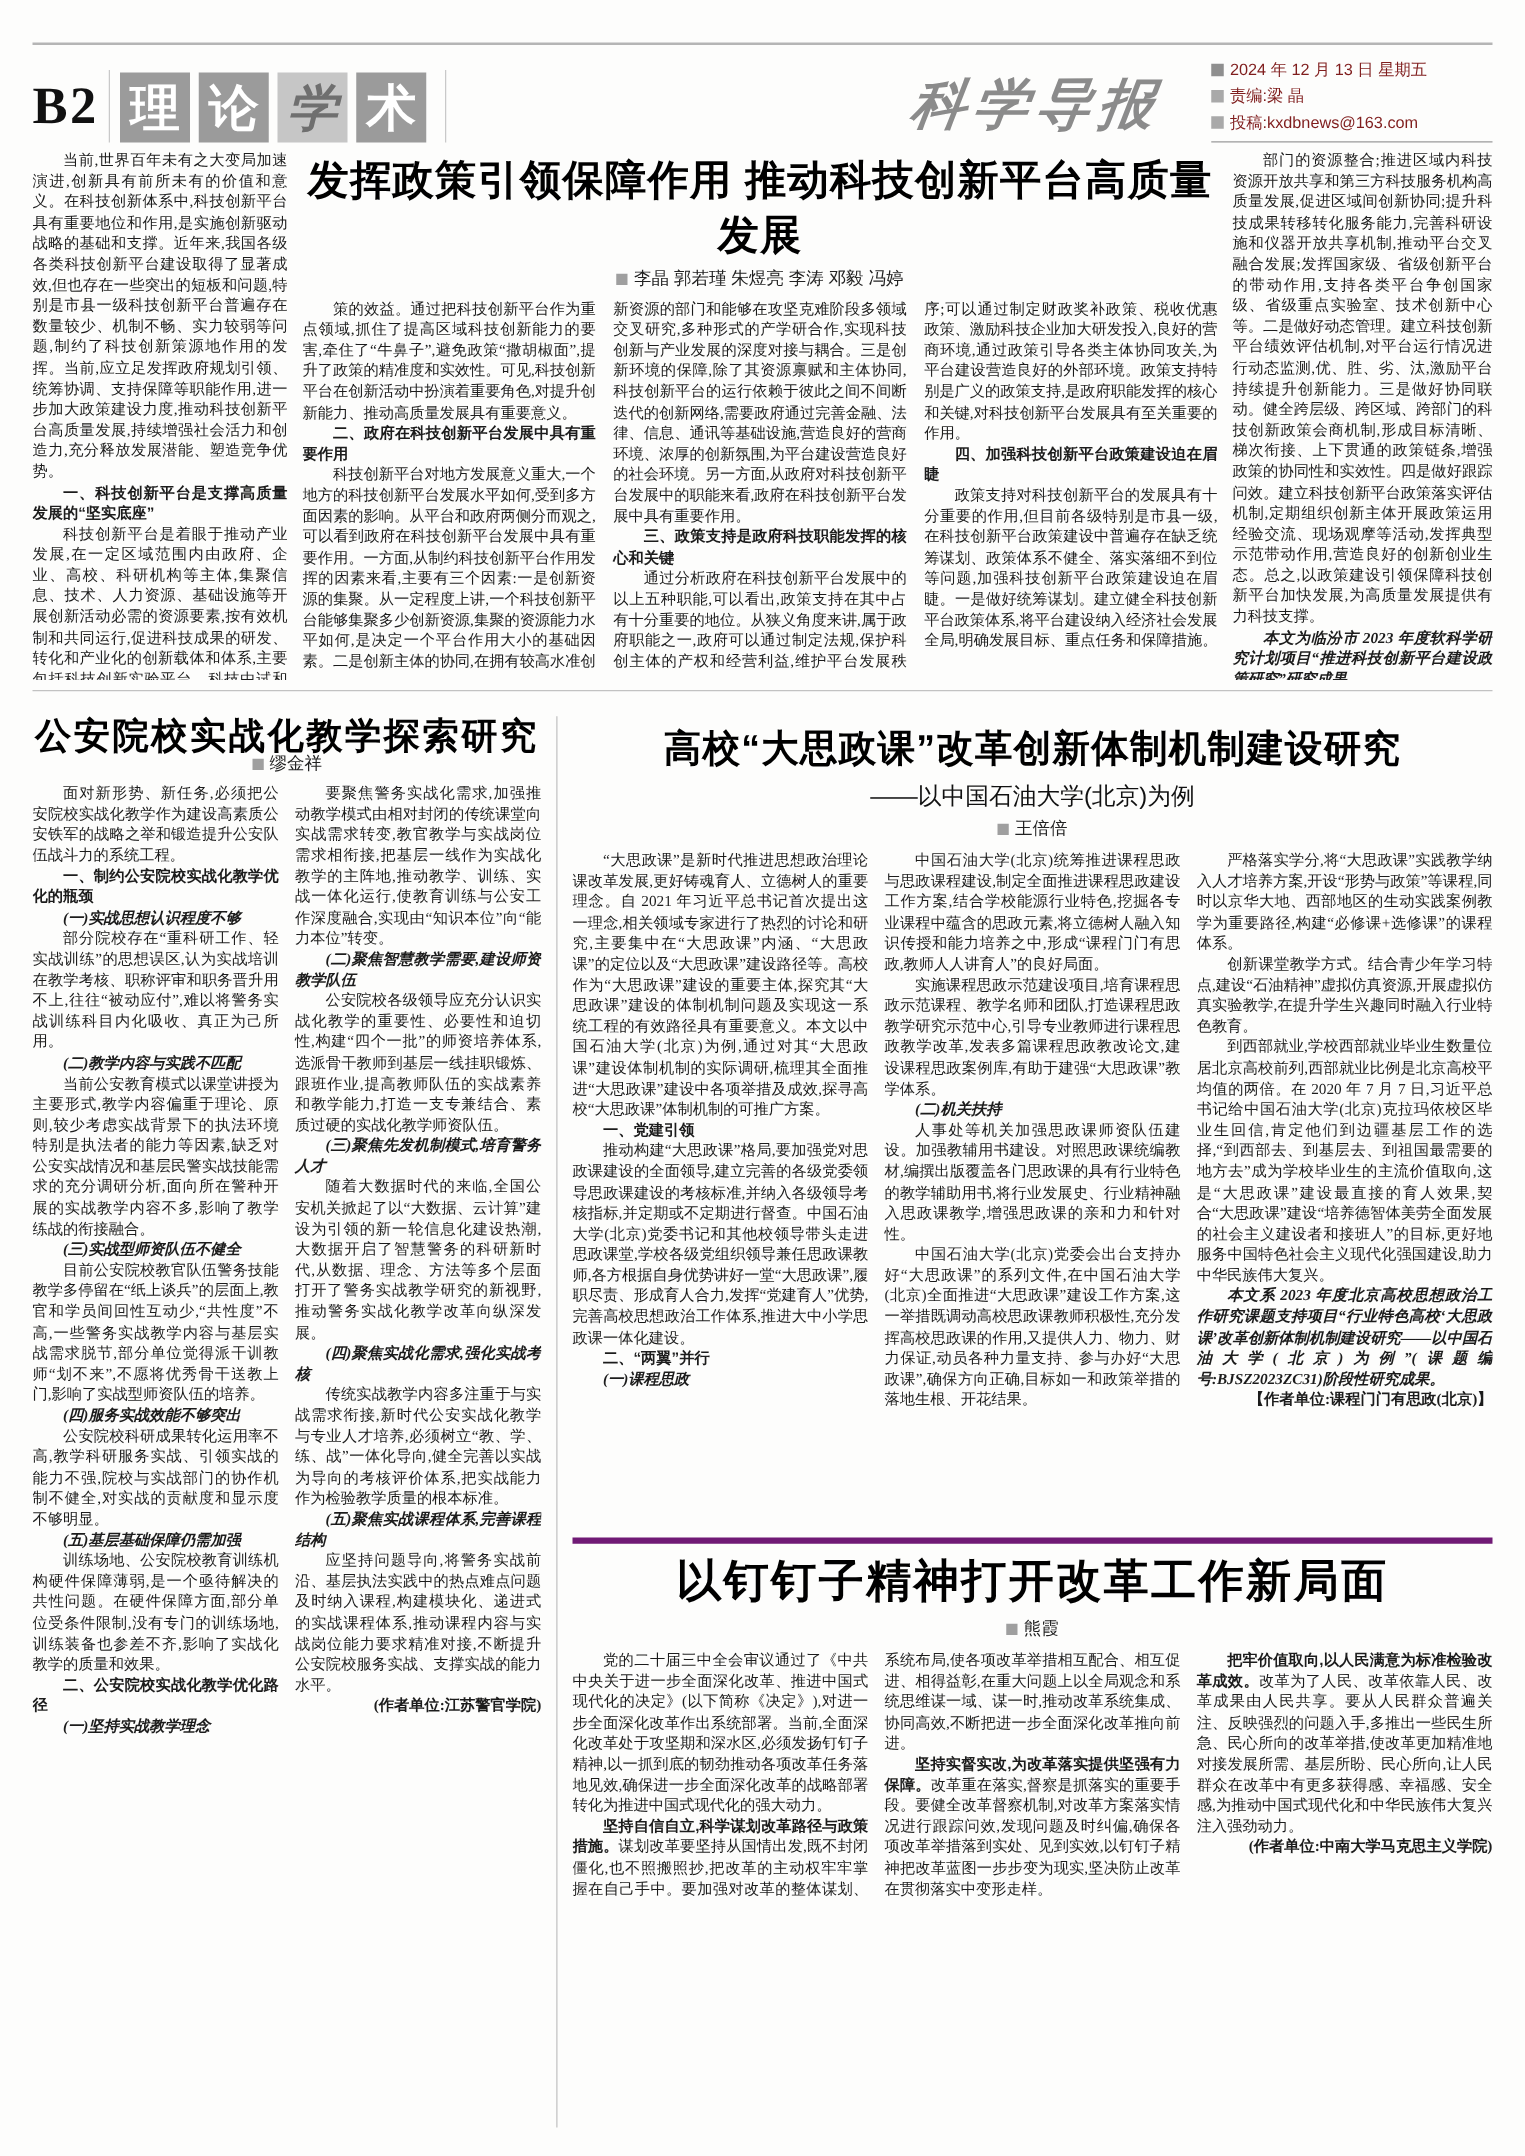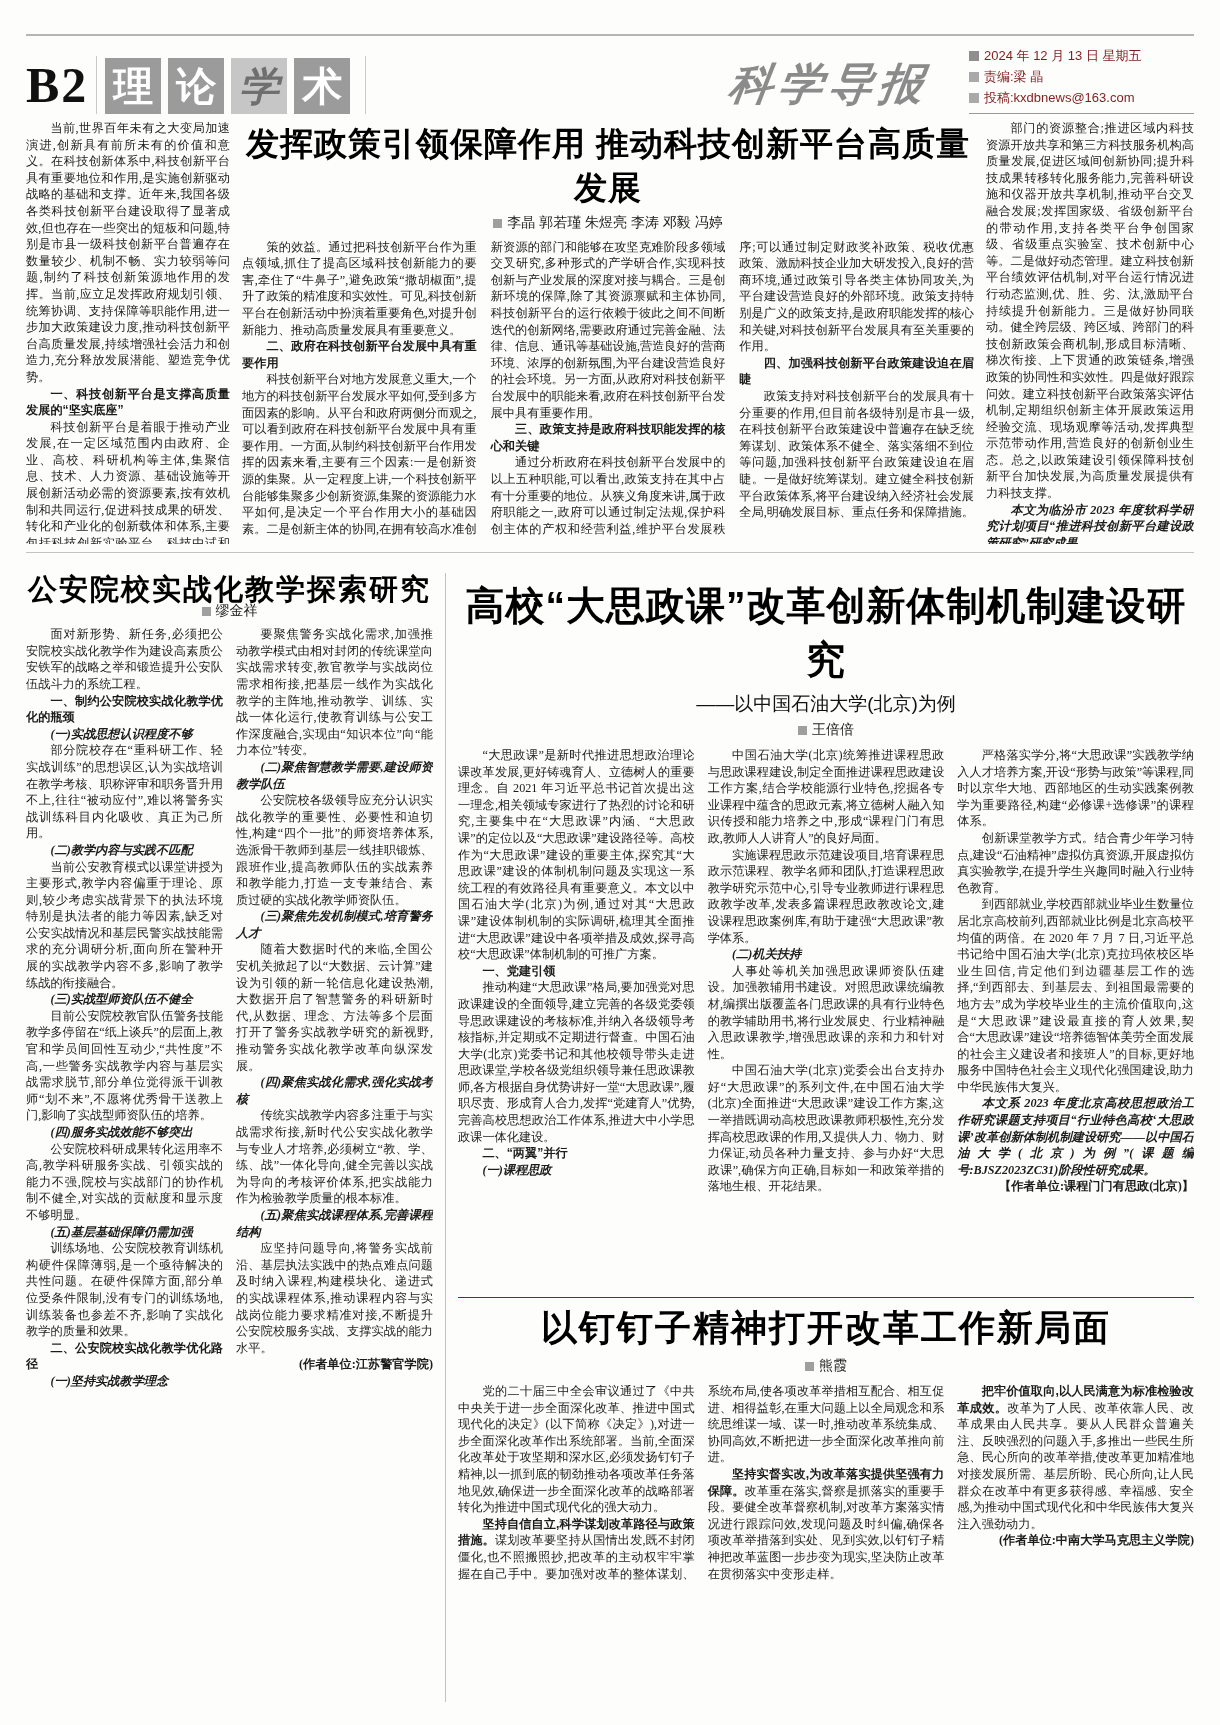--- a/index.html
+++ b/index.html
@@ -3,21 +3,21 @@
 <meta charset="utf-8">
 <style>
   * { margin:0; padding:0; box-sizing:border-box; }
   html,body { width:1220px; height:1725px; background:#fdfdfc; overflow:hidden;
     font-family:"Liberation Serif","DejaVu Serif",serif; color:#1c1c1c; }
   .page { width:1220px; height:1725px; padding:0 26px; position:relative; }
 
   
   .topline { border-top:2px solid #b5b5b5; padding-top:6px; margin-top:34px; }
   .header { display:flex; align-items:flex-end; height:72px; }
-  .edition { font-family:"Liberation Serif",serif; font-weight:bold; font-size:50px; line-height:58px; color:#111; letter-spacing:2px; }
+  .edition { font-family:"Liberation Serif",serif; font-weight:bold; font-size:42px; line-height:58px; color:#111; letter-spacing:2px; }
   .mast-sep { width:1px; background:#c9c9c9; height:58px; margin:0 8px; }
   .mastbox { width:56px; height:56px; background:#9b9b9b; color:#fff; display:flex; align-items:center; justify-content:center;
     font-family:"Liberation Sans","DejaVu Sans",sans-serif; font-weight:bold; font-size:40px; margin-right:7px; }
   .mastbox.cal { background:#c6c6c6; color:#6f6f6f; font-family:"DejaVu Serif",serif; font-style:italic; }
   .spacer { flex:1; }
   .paper-logo { font-family:"DejaVu Serif",serif; font-style:italic; font-weight:bold; font-size:44px; color:#8b8b8b;
     transform:skewX(-8deg); letter-spacing:6px; margin-right:40px; line-height:60px; }
   .pubinfo { font-family:Liberation Sans, sans-serif; font-size:13px; line-height:21px; color:#7f1d1d;
     border-bottom:1px solid #9a9a9a; padding-bottom:5px; min-width:225px; }
   .sq { display:inline-block; width:10px; height:10px; background:#a9a9a9; margin-right:5px; vertical-align:-1px; }
@@ -47,26 +47,26 @@
   .a1-cols { column-count:3; column-gap:14px; overflow:hidden; flex:1; }
 
   
   .lower { display:flex; border-top:1px solid #c2c2c2; margin-top:8px; padding-top:20px; height:1150px; }
   .art2 { width:420px; padding-right:12px; border-right:1px solid #c2c2c2; overflow:hidden; }
   .a2-title { font-family:"Liberation Sans","DejaVu Sans",sans-serif; font-weight:bold; font-size:29px;
     text-align:center; letter-spacing:2px; margin-top:8px; color:#000; }
   .a2-body { column-count:2; column-gap:13px; height:1028px; overflow:hidden; margin-top:4px; }
 
   .rightstack { flex:1; padding-left:12px; display:flex; flex-direction:column; }
-  .a3-title { font-family:"Liberation Sans","DejaVu Sans",sans-serif; font-weight:bold; font-size:39px;
+  .a3-title { font-family:"Liberation Sans","DejaVu Sans",sans-serif; font-weight:bold; font-size:30px;
     text-align:center; letter-spacing:1px; margin-top:6px; color:#000; }
   .a3-sub { text-align:center; font-size:19px; font-family:"Liberation Sans","DejaVu Sans",sans-serif; margin-top:4px; color:#111; }
   .a3-body { column-count:3; column-gap:13px; height:540px; overflow:hidden; margin-top:4px; }
 
-  .art4 { border-top:1px solid #701a75; margin-top:10px; padding-top:6px; flex:1; overflow:hidden; }
+  .art4 { border-top:5px solid #701a75; margin-top:10px; padding-top:6px; flex:1; overflow:hidden; }
   .a4-title { font-family:"Liberation Sans","DejaVu Sans",sans-serif; font-weight:bold; font-size:36px;
     text-align:center; letter-spacing:2px; color:#000; }
   .a4-body { column-count:3; column-gap:13px; height:388px; overflow:hidden; margin-top:4px; }
 </style>
 </head>
 <body>
 
 <div class="page">
 
   <div class="topline">

